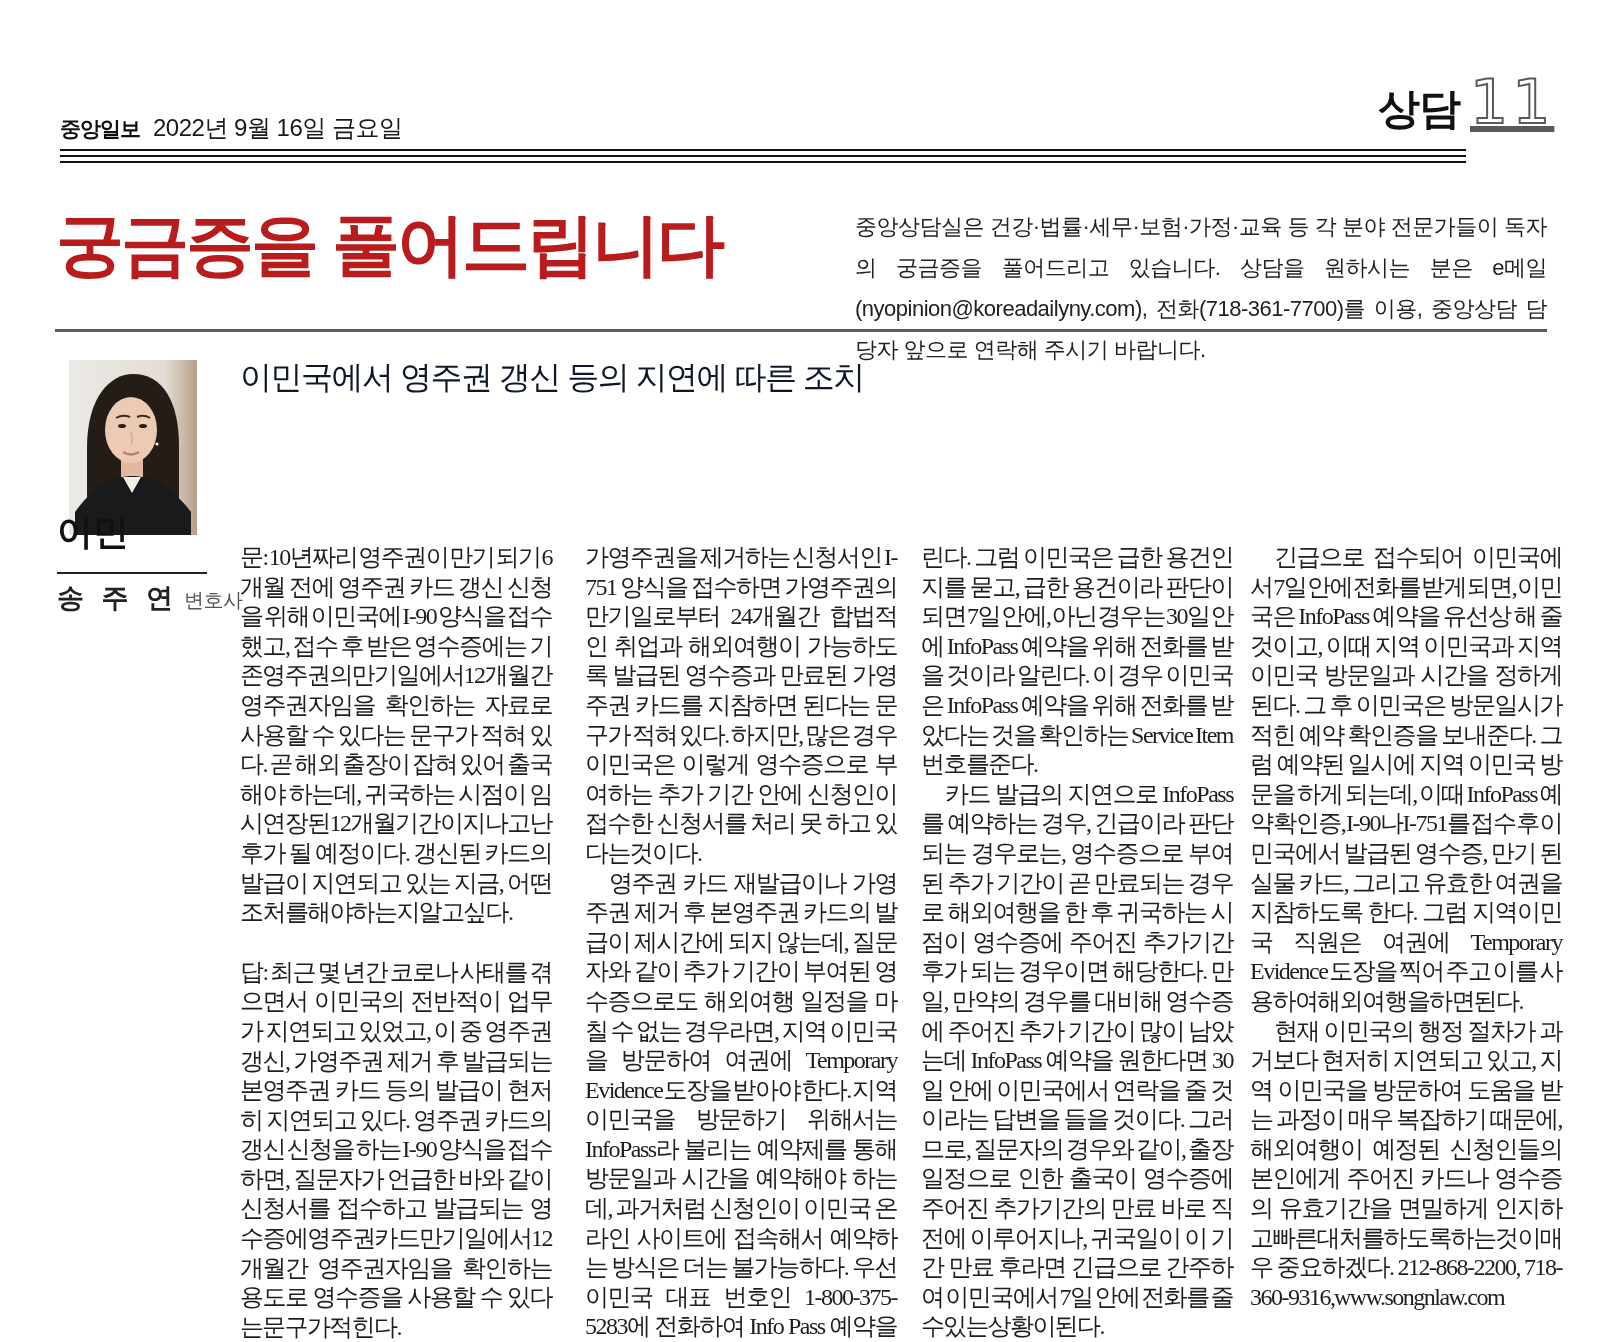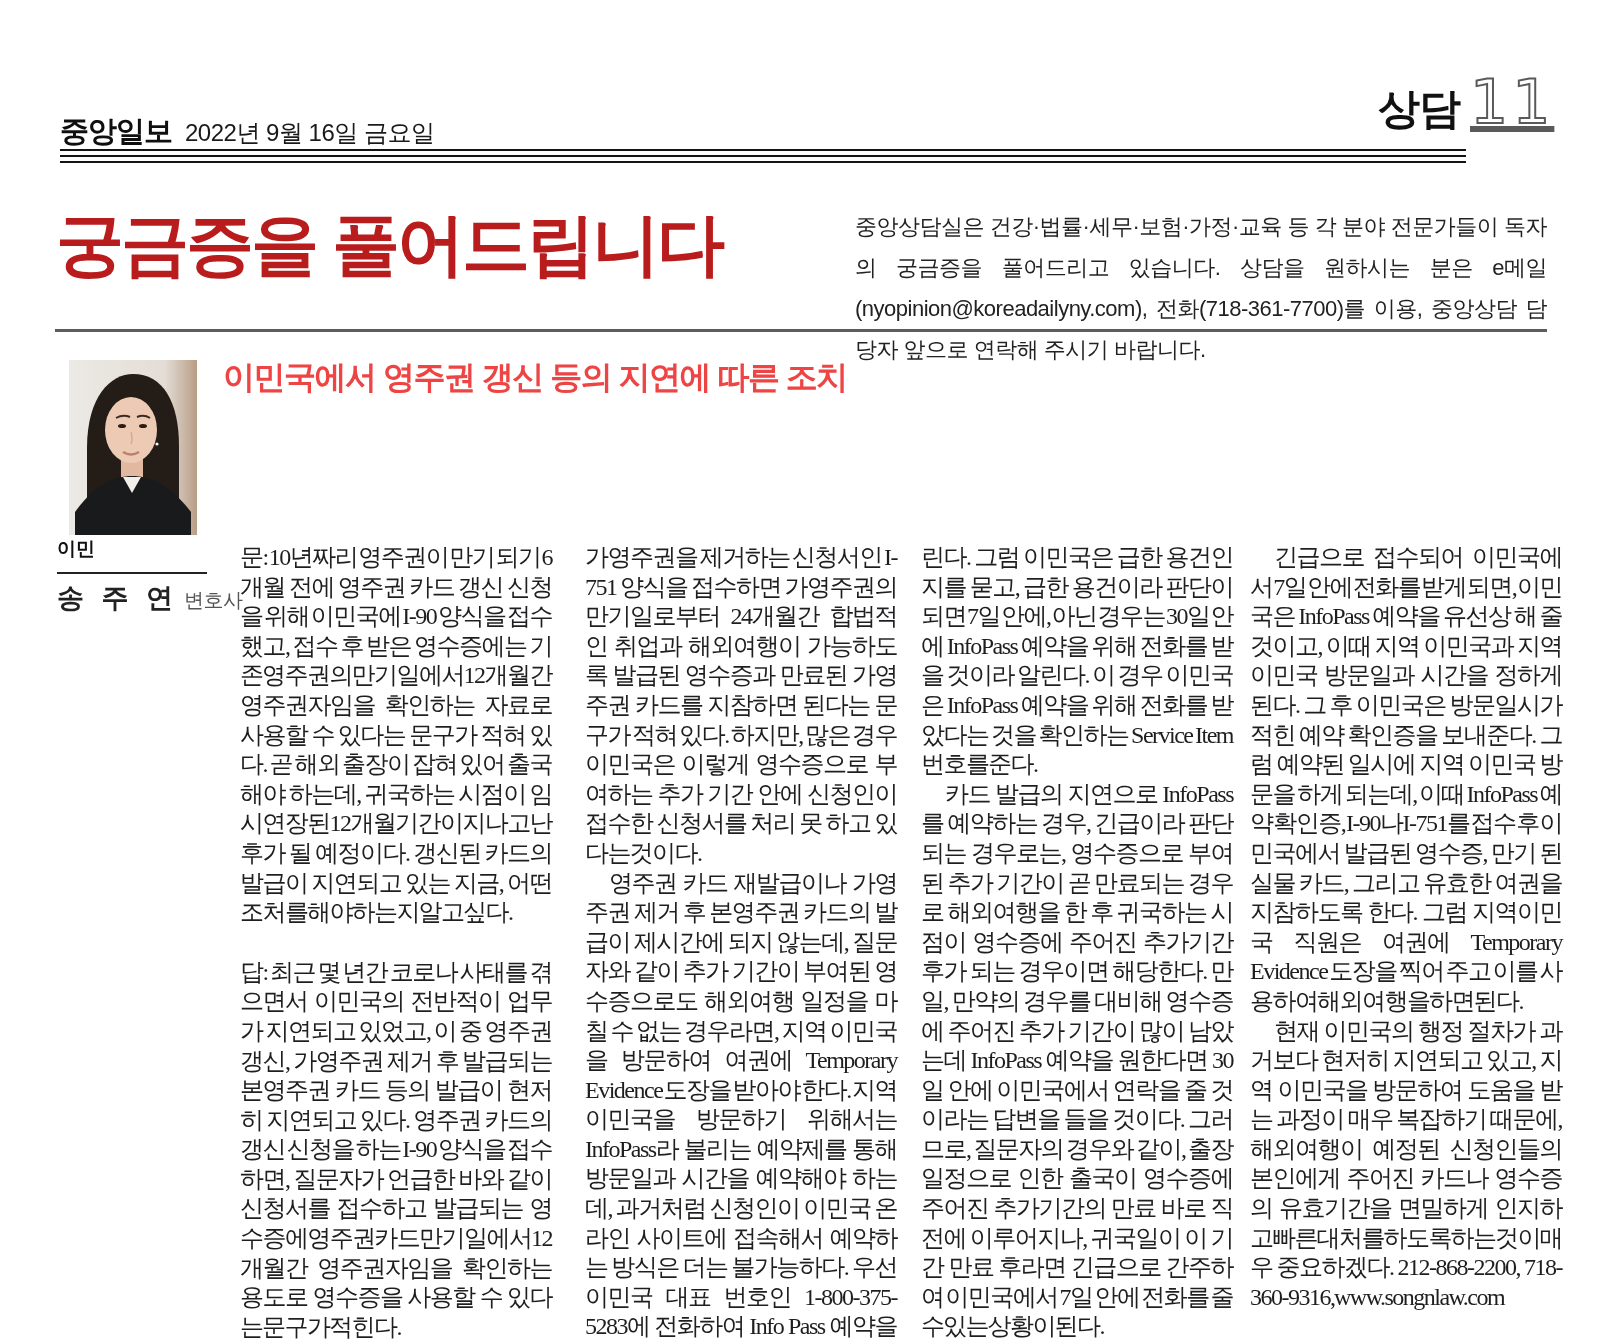--- a/index.html
+++ b/index.html
@@ -1,52 +1,52 @@
 <!DOCTYPE html>
 <html><head>
 <meta charset="utf-8">
 <style>
   html,body{margin:0;padding:0;background:#ffffff;}
   .page{position:relative;width:1598px;height:1342px;background:#fff;overflow:hidden;
         font-family:"Liberation Sans","DejaVu Sans",sans-serif;color:#1c1c1e;}
 
   
   .masthead-row{position:absolute;left:60px;top:112px;white-space:nowrap;}
-  .masthead{font-weight:bold;font-size:29px;letter-spacing:-1px;color:#0f0f0f;font-family:Liberation Serif, serif;}
+  .masthead{font-weight:bold;font-size:21px;letter-spacing:-1px;color:#0f0f0f;font-family:Liberation Serif, serif;}
   .issue-date{font-size:24px;margin-left:13px;color:#1a1a1a;letter-spacing:-0.5px;}
   .section-block{position:absolute;left:1378px;top:72px;display:flex;align-items:baseline;}
   .section-name{font-weight:bold;font-size:42px;letter-spacing:-1px;color:#111;}
   .page-num{font-family:"DejaVu Sans",sans-serif;font-size:60px;line-height:1;
             margin-left:10px;color:#8d8d8d;font-weight:400;letter-spacing:4px;text-decoration:underline;}
   @supports (-webkit-text-stroke: 1px #000){
     .page-num{color:#ffffff;-webkit-text-stroke:2px #5a5a5a;}
   }
   .triple-rule{position:absolute;left:60px;top:149px;width:1406px;height:14px;
     background:linear-gradient(to bottom,#141414 0 2px,#fff 2px 6px,#141414 6px 8px,#fff 8px 12px,#141414 12px 14px);}
 
   
   .intro-title{position:absolute;left:56px;top:200px;margin:0;font-size:68px;font-weight:bold;
                letter-spacing:-3px;color:#b91c1c;white-space:nowrap;}
   .intro-desc{position:absolute;left:855px;top:206px;width:692px;margin:0;
               font-size:22px;line-height:41px;text-align:justify;color:#222;
               letter-spacing:-0.5px;}
   .mid-rule{position:absolute;left:55px;top:329px;width:1492px;height:3px;background:#5d5d5d;}
 
   
-  .kicker{position:absolute;left:223px;top:356px;margin:0;font-size:32px;font-weight:bold;
-          letter-spacing:-1.5px;color:#ef4444;white-space:nowrap;}
+  .kicker{position:absolute;left:240px;top:356px;margin:0;font-size:32px;font-weight:normal;
+          letter-spacing:-1.5px;color:#0f172a;white-space:nowrap;}
   .headline{position:absolute;left:238px;top:408px;margin:0;width:1140px;
             font-family:"Liberation Serif","DejaVu Serif",serif;font-weight:600;
             font-size:50px;letter-spacing:-2px;color:#121212;white-space:nowrap;}
   .subhead{position:absolute;left:1020px;top:474px;width:290px;text-align:center;
            font-size:24px;color:#2a2a2a;letter-spacing:-0.5px;}
 
   
   .portrait{position:absolute;left:69px;top:360px;width:128px;height:175px;display:block;}
-  .byline-cat{position:absolute;left:57px;top:536px;font-size:19px;font-weight:bold;color:#111;}
+  .byline-cat{position:absolute;left:57px;top:508px;font-size:36px;font-weight:bold;color:#111;}
   .byline-rule{position:absolute;left:57px;top:572px;width:150px;height:2px;background:#222;}
   .byline-name{position:absolute;left:57px;top:580px;font-size:27px;font-weight:bold;
                letter-spacing:5px;color:#222;white-space:nowrap;}
   .byline-title{font-size:20px;font-weight:normal;letter-spacing:-0.5px;color:#555;margin-left:6px;}
 
   
   .col{position:absolute;top:543px;width:312px;
        font-family:Liberation Serif, serif;
        font-size:24px;line-height:29.6px;text-align:justify;color:#1e1e20;
        letter-spacing:-1.5px;word-spacing:-5px;}

